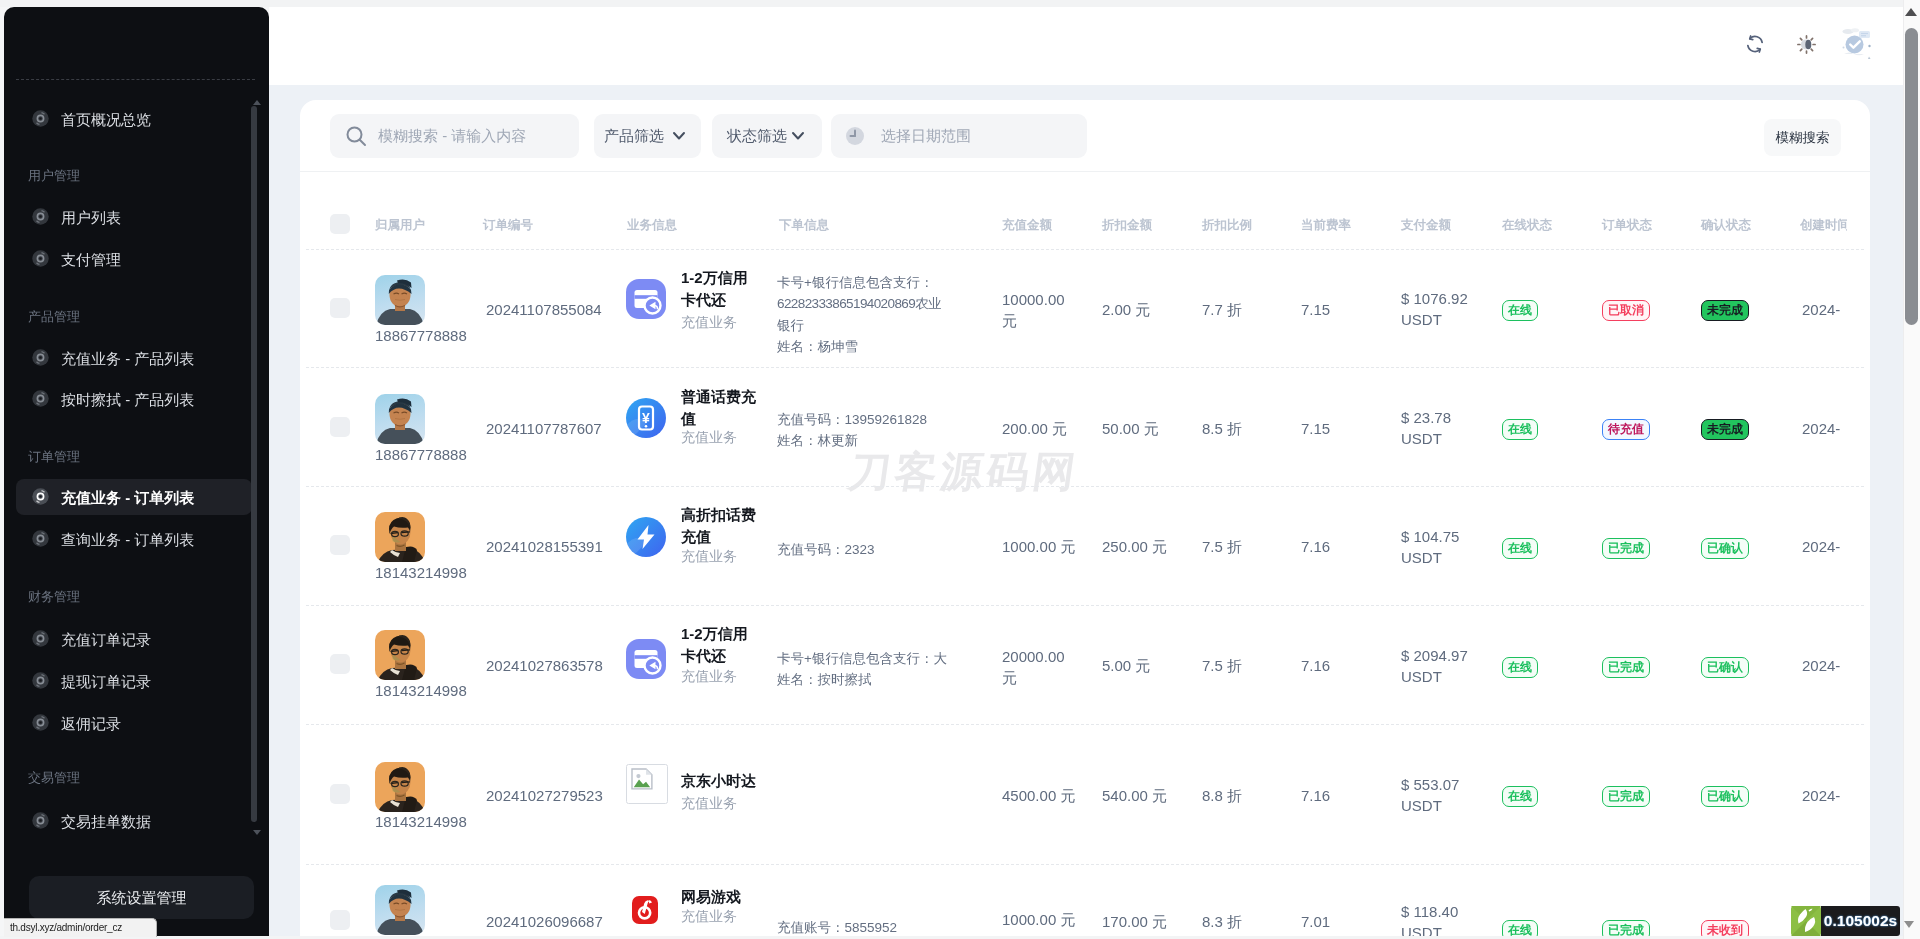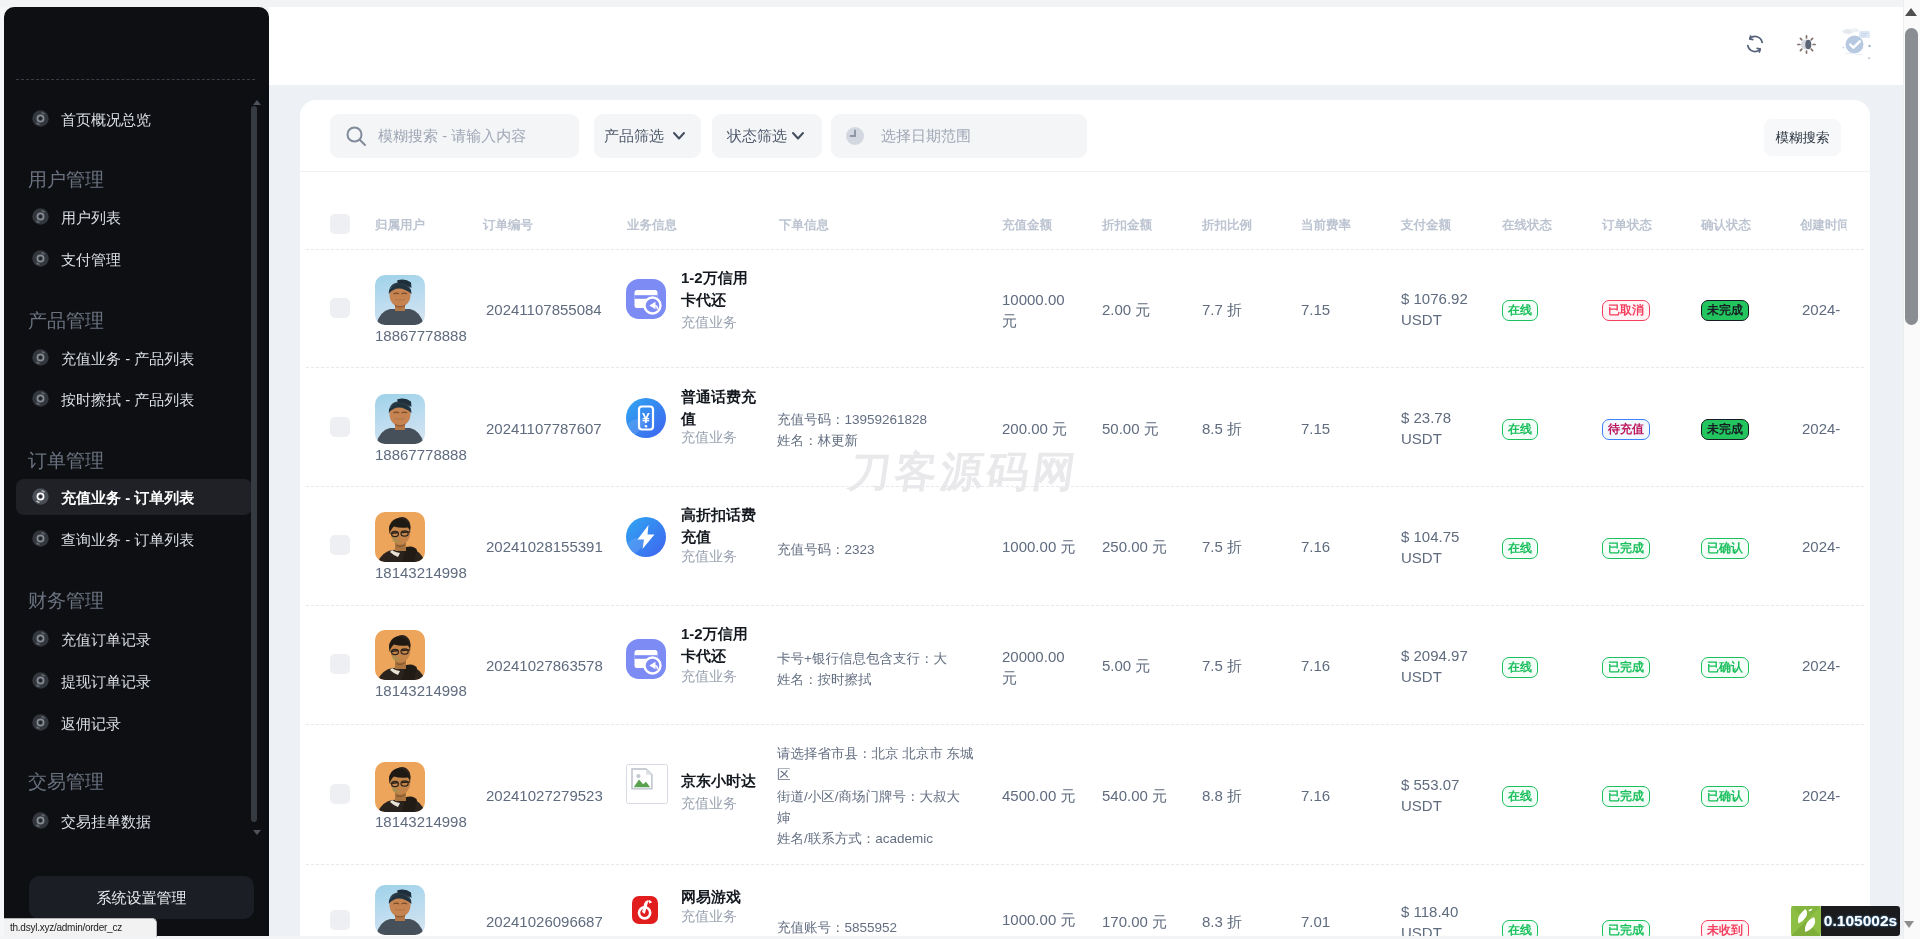--- a/index.html
+++ b/index.html
@@ -3,21 +3,21 @@
 <style>
 *{margin:0;padding:0;box-sizing:border-box}
 html,body{width:1920px;height:939px;overflow:hidden;font-family:"Liberation Sans",sans-serif;background:#f5f6f7}
 .abs{position:absolute}
 #page{position:relative;width:1920px;height:939px}
 
 #sidebar{position:absolute;left:4px;top:7px;width:265px;height:929px;background:#0d0f13;border-radius:10px 10px 0 0}
 .sbtitle{position:absolute;left:0;right:14px;top:16px;text-align:center;color:#fff;font-size:23px;font-weight:700;letter-spacing:1px}
 .sbdash{position:absolute;left:12px;right:14px;top:72px;border-top:1px dashed #3a3d44}
 .mitem{position:absolute;left:57px;color:#dcdfe4;font-size:15px;white-space:nowrap}
-.msec{position:absolute;left:24px;color:#6b7380;font-size:19px;white-space:nowrap}
+.msec{position:absolute;left:24px;color:#6b7380;font-size:13px;white-space:nowrap}
 .mico{position:absolute;left:28px;width:17px;height:17px}
 .mact{position:absolute;left:12px;width:236px;height:36px;background:#1f2127;border-radius:8px}
 .sysbtn{position:absolute;left:25px;width:225px;height:43px;background:#1b1e24;border-radius:10px;color:#e8eaed;font-size:15px;text-align:center;line-height:43px}
 
 #topstrip{position:absolute;left:0;top:0;width:1920px;height:7px;background:#f2f3f4}
 #header{position:absolute;left:269px;top:7px;width:1634px;height:78px;background:#fff}
 #mainbg{position:absolute;left:269px;top:85px;width:1634px;height:854px;background:#edf1f6}
 #card{position:absolute;left:300px;top:100px;width:1570px;height:839px;background:#fff;border-radius:16px 16px 0 0}
 
 .fbox{position:absolute;top:114px;height:44px;background:#f4f5f7;border-radius:9px}
@@ -121,20 +121,21 @@
 <svg class="abs" style="left:626px;top:279px" width="40" height="40" viewBox="0 0 40 40">
 <rect width="40" height="40" rx="13" fill="#7d8bf4"></rect>
 <rect x="8.5" y="11" width="23" height="18" rx="2.5" fill="#fff"></rect>
 <rect x="8.5" y="16.2" width="23" height="3.6" fill="#7d8bf4"></rect>
 <circle cx="26.5" cy="26.5" r="8" fill="#7d8bf4" stroke="#fff" stroke-width="2.4"></circle>
 <path d="M29.5,22.8 L23.3,26.5 L29.5,30.2 Z" fill="#fff"></path>
 <path d="M28.5,26.5 q3.2,0.3 3,3.8" stroke="#fff" stroke-width="1.6" fill="none"></path>
 </svg>
 <div class="bname" style="left:681px;top:267px">1-2万信用<br>卡代还</div>
 <div class="bsub" style="left:681px;top:314px">充值业务</div>
+<div class="info" style="left:777px;top:272px">卡号+银行信息包含支行：<br><span style="letter-spacing:-0.6px">62282333865194020869农业</span><br>银行<br>姓名：杨坤雪</div>
 <div class="val2" style="left:1002px;top:289px">10000.00<br>元</div>
 <div class="val" style="left:1102px;top:301px">2.00 元</div>
 <div class="val" style="left:1202px;top:301px">7.7 折</div>
 <div class="val" style="left:1301px;top:301px">7.15</div>
 <div class="val2" style="left:1401px;top:288px">$ 1076.92<br>USDT</div>
 <div class="badge bg_g" style="left:1502px;top:300px">在线</div>
 <div class="badge bg_r" style="left:1602px;top:300px">已取消</div>
 <div class="badge bg_k" style="left:1701px;top:300px">未完成</div>
 <div class="val" style="left:1802px;top:301px">2024-</div>
 <div class="dash" style="top:367px"></div>
@@ -289,21 +290,20 @@
 <rect x="0.5" y="0.5" width="41" height="39" rx="2" fill="#fff" stroke="#d8dce2"></rect>
 <g transform="translate(6,5) scale(1.17)">
 <path d="M0,0 h12 l5,5 v12 h-17 Z" fill="#fff" stroke="#b9bfc8" stroke-width="1.2"></path>
 <path d="M12,0 l5,5 h-5 Z" fill="#dfe3e8"></path>
 <path d="M1.5,15.5 L6,9 L9.5,13 L12,11 L15.5,15.5 Z" fill="#59a14f"></path>
 <circle cx="5.5" cy="6" r="1.8" fill="#c3c9d1"></circle>
 </g>
     </svg>
 <div class="bname" style="left:681px;top:770px">京东小时达</div>
 <div class="bsub" style="left:681px;top:795px">充值业务</div>
-<div class="info" style="left:777px;top:743px">请选择省市县：北京 北京市 东城<br>区<br>街道/小区/商场门牌号：大叔大<br>婶<br>姓名/联系方式：academic</div>
 <div class="val" style="left:1002px;top:787px">4500.00 元</div>
 <div class="val" style="left:1102px;top:787px">540.00 元</div>
 <div class="val" style="left:1202px;top:787px">8.8 折</div>
 <div class="val" style="left:1301px;top:787px">7.16</div>
 <div class="val2" style="left:1401px;top:774px">$ 553.07<br>USDT</div>
 <div class="badge bg_g" style="left:1502px;top:786px">在线</div>
 <div class="badge bg_g" style="left:1602px;top:786px">已完成</div>
 <div class="badge bg_g" style="left:1701px;top:786px">已确认</div>
 <div class="val" style="left:1802px;top:787px">2024-</div>
 <div class="dash" style="top:864px"></div>

